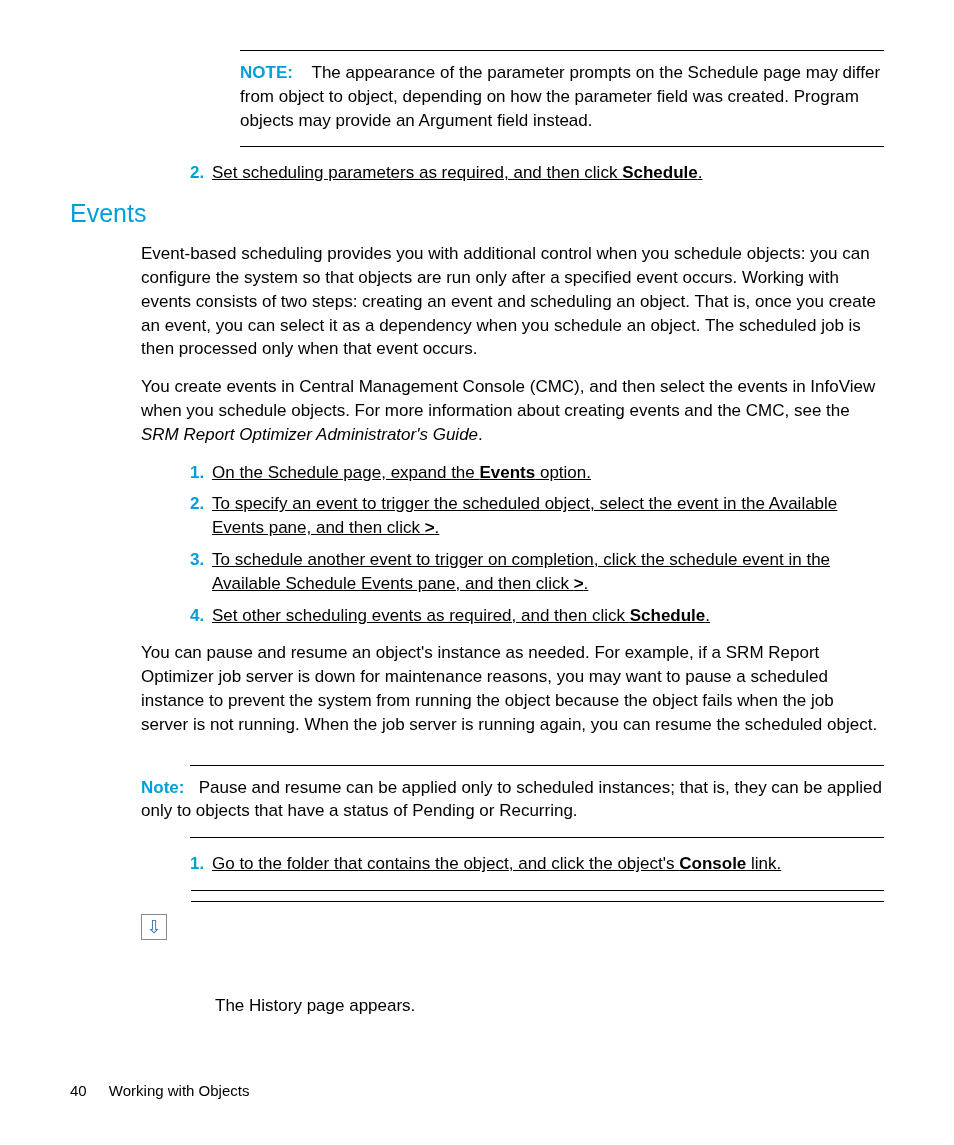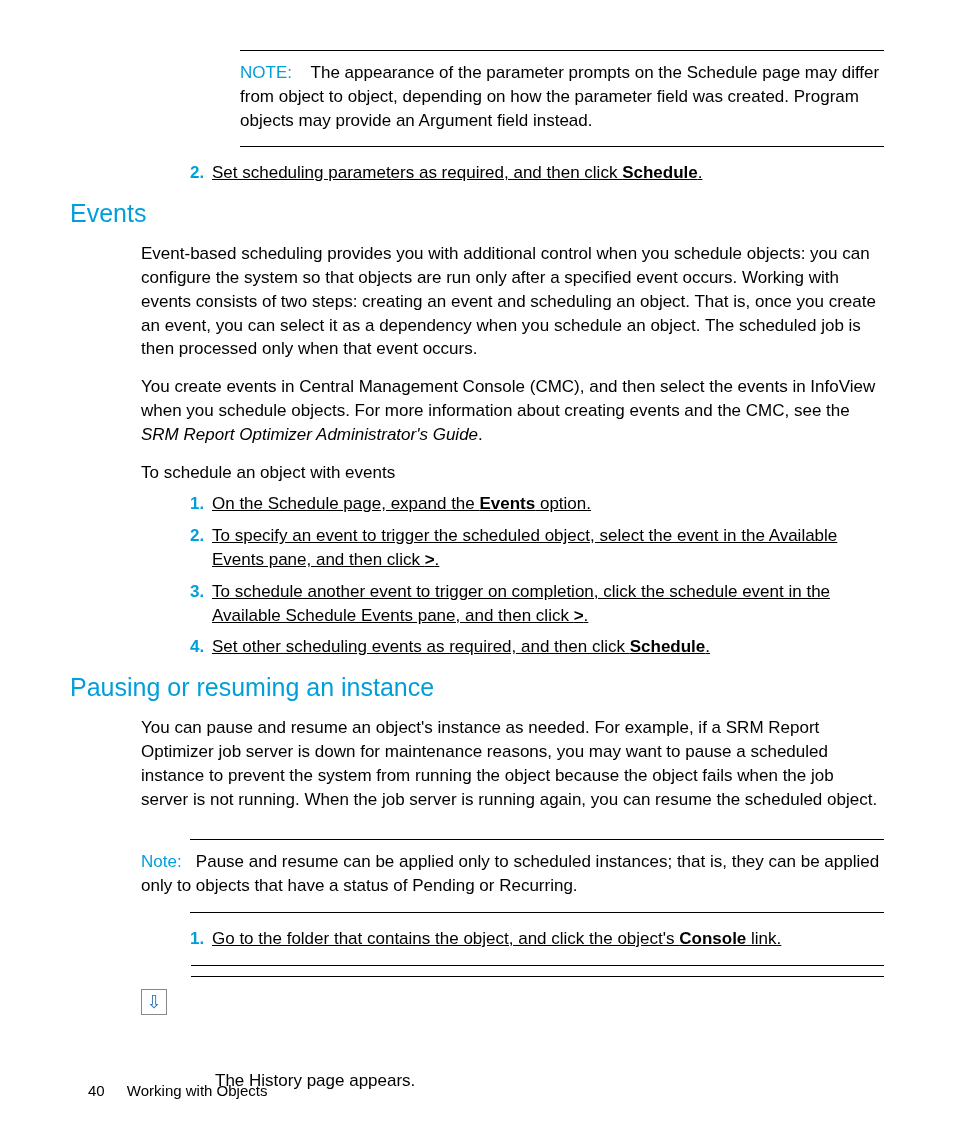--- a/index.html
+++ b/index.html
@@ -5,34 +5,34 @@
   * { box-sizing: border-box; margin: 0; padding: 0; }
   html, body { width: 954px; height: 1145px; background: #fff; font-family: "Futura", "Century Gothic", "Trebuchet MS", Arial, sans-serif; color: #000; }
   .page { position: relative; width: 954px; height: 1145px; padding: 50px 70px 40px 70px; }
   .content { position: relative; width: 100%; }
   .indent { margin-left: 71px; }
   .indent-deep { margin-left: 170px; }
   .rule { border: none; border-top: 1px solid #000; margin-left: 170px; margin-right: 0; }
   .rule-top { margin-bottom: 10px; }
   .rule-bot { margin-top: 10px; }
   .note-block { margin-left: 170px; margin-bottom: 8px; }
-  .note-label { color: #009fda; font-weight: normal; }
+  .note-label { color: #009fda; font-weight: bold; }
   .body-text { font-size: 17px; line-height: 1.4; margin-bottom: 14px; }
   .body-text-tight { font-size: 17px; line-height: 1.4; margin-bottom: 8px; }
   ol.steps { list-style: none; margin-left: 120px; margin-bottom: 14px; }
   ol.steps > li { display: flex; align-items: flex-start; font-size: 17px; line-height: 1.4; margin-bottom: 8px; }
   ol.steps .num { color: #009fda; font-weight: bold; min-width: 22px; flex-shrink: 0; }
   ol.steps .txt { flex: 1; text-decoration: underline; }
   h2.section { color: #009fda; font-weight: normal; font-size: 25px; margin-top: 14px; margin-bottom: 14px; }
   .bold { font-weight: bold; }
   .italic { font-style: italic; }
   .spacer { height: 14px; }
   .icon-box { position: absolute; left: 0; width: 26px; height: 26px; border: 1px solid #888; display: flex; align-items: center; justify-content: center; background: #fff; }
   .arrow-down { font-size: 18px; color: #2b6fb3; }
-  .footer { position: absolute; bottom: 46px; left: 88px; font-size: 15px; }
+  .footer { position: absolute; bottom: 46px; left: 70px; font-size: 15px; }
   .footer .pgnum { margin-right: 18px; }
   .rel { position: relative; }
 </style>
 </head>
 <body>
 
 <div class="page">
   <div class="content">
 
     <hr class="rule rule-top">
@@ -55,21 +55,20 @@
     </ol>
 
     <h2 class="section">Events</h2>
 
     <p class="indent body-text">Event-based scheduling provides you with additional control when you schedule objects: you can configure the system so that objects are run only after a specified event occurs. Working with events consists of two steps: creating an event and scheduling an object. That is, once you create an event, you can select it as a dependency when you schedule an object. The scheduled job is then processed only when that event occurs.</p>
 
     <p class="indent body-text">
       <span>You create events in Central Management Console (CMC), and then select the events in InfoView when you schedule objects. For more information about creating events and the CMC, see the </span><span class="italic">SRM Report Optimizer Administrator's Guide</span><span>.</span>
     </p>
 
-    <p class="indent body-text-tight">To schedule an object with events</p>
 
     <ol class="steps">
       <li>
         <span class="num">1.</span>
         <span class="txt">
           <span>On the Schedule page, expand the </span><span class="bold">Events</span><span> option.</span>
         </span>
       </li>
       <li>
         <span class="num">2.</span>
@@ -84,21 +83,20 @@
         </span>
       </li>
       <li>
         <span class="num">4.</span>
         <span class="txt">
           <span>Set other scheduling events as required, and then click </span><span class="bold">Schedule</span><span>.</span>
         </span>
       </li>
     </ol>
 
-    <h2 class="section">Pausing or resuming an instance</h2>
 
     <p class="indent body-text">You can pause and resume an object's instance as needed. For example, if a SRM Report Optimizer job server is down for maintenance reasons, you may want to pause a scheduled instance to prevent the system from running the object because the object fails when the job server is not running. When the job server is running again, you can resume the scheduled object.</p>
 
     <div class="spacer"></div>
     <hr class="rule rule-top" style="margin-left:120px">
     <p class="indent body-text">
       <span class="note-label">Note:</span>
       <span>&nbsp;</span>
       <span>Pause and resume can be applied only to scheduled instances; that is, they can be applied only to objects that have a status of Pending or Recurring.</span>
     </p>

